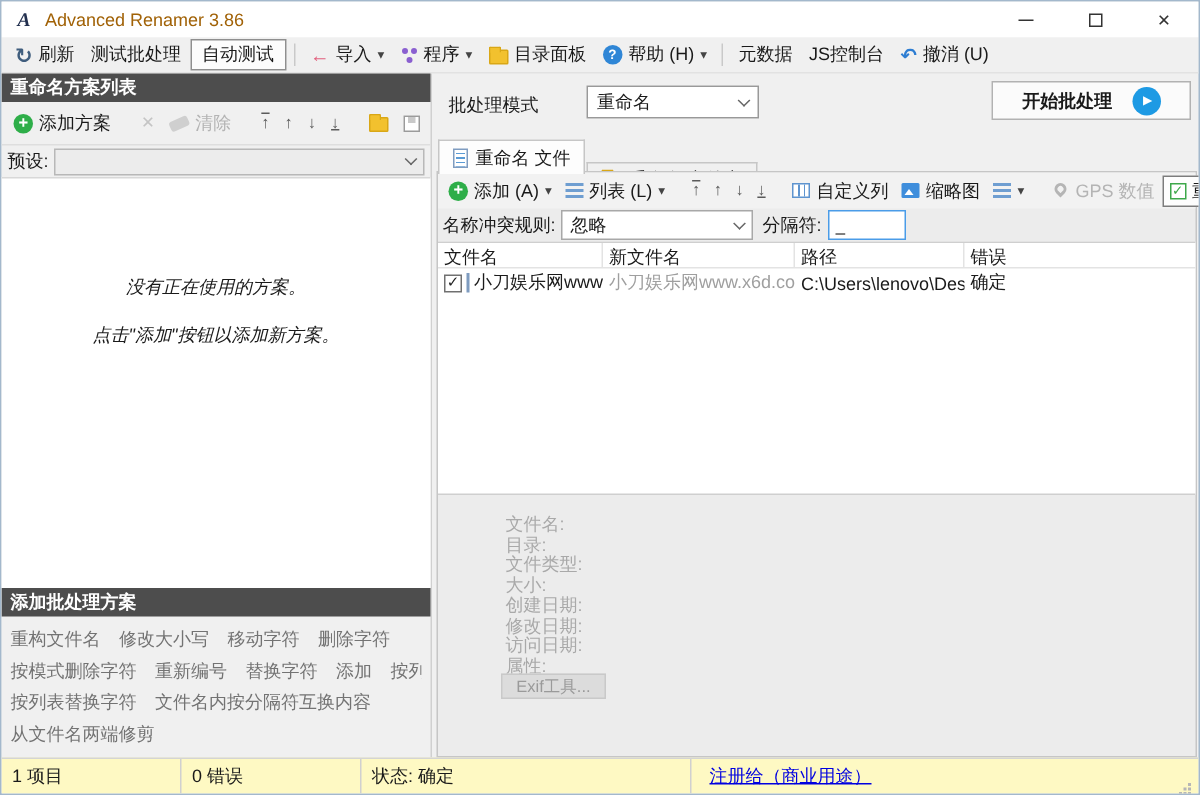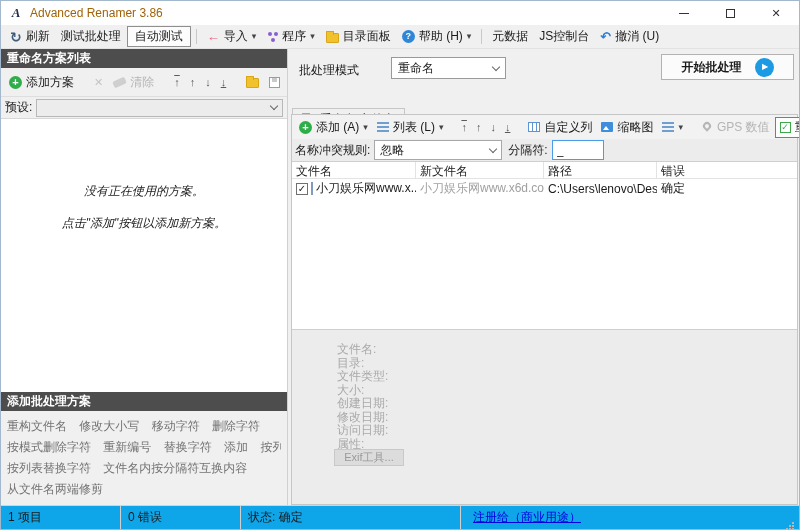--- a/index.html
+++ b/index.html
@@ -93,32 +93,32 @@
   .ft{display:flex;align-items:center;gap:4px;padding:2px 4px;white-space:nowrap}
   .toggle-on{border:1px solid #7c7c7c;background:#fdfdfd;padding:1px 4px}
   .filter-row{height:22px;display:flex;align-items:center;gap:4px;padding:0 3px}
   .rule-select{width:128px;height:20px;background:#fff;border:1px solid #a8a8a8;display:flex;align-items:center;
     justify-content:space-between;padding:0 5px;margin-right:2px}
   .sep-input{width:52px;height:20px;border:1px solid #4a9ce8;background:#fff;padding:0 4px;font:inherit;color:#222;outline:none}
   .file-table{position:absolute;top:46px;left:0;right:0;height:169px;background:#fff;
     border-top:1px solid #cfcfcf;border-bottom:1px solid #cfcfcf}
   .tbl-header{display:flex;height:17px;border-bottom:1px solid #e3e3e3}
   .th{padding:1px 4px;border-right:1px solid #e3e3e3;overflow:hidden;white-space:nowrap}
-  .c1{width:124px;flex:none}.c2{width:128px;flex:none}.c3{width:113px;flex:none}.c4{flex:1}
+  .c1{width:110px;flex:none}.c2{width:128px;flex:none}.c3{width:113px;flex:none}.c4{flex:1}
   .tbl-row{display:flex;height:19px;align-items:center}
   .td{padding:0 4px;overflow:hidden;white-space:nowrap;display:flex;align-items:center;gap:3px}
   .cb{width:12px;height:12px;border:1px solid #707070;background:#fff;display:inline-flex;align-items:center;
     justify-content:center;flex:none}
   .cb::before{content:"✓";font-size:10px;color:#222;font-weight:700}
   .newname{color:#9f9f9f}
   .details{position:absolute;top:228px;left:45px;color:#a9a9a9;line-height:13.5px}
   .exif-btn{position:absolute;top:334px;left:42px;width:70px;height:17px;background:#dcdcdc;border:1px solid #c9c9c9;
     color:#9a9a9a;font-size:11px;display:flex;align-items:center;justify-content:center}
   
-  .statusbar{position:absolute;left:0;right:0;bottom:0;height:24px;background:#0ea5e9;border-top:1px solid #d4d4d4;
+  .statusbar{position:absolute;left:0;right:0;bottom:0;height:24px;background:#fef9c3;border-top:1px solid #d4d4d4;
     display:flex;align-items:flex-end}
   .sb-cell{padding:0 7px;height:100%;display:flex;align-items:center;border-right:1px solid #d0d0d0}
   .sb1{width:120px}.sb2{width:120px}.sb3{width:220px}.sb4{flex:1;border-right:none;padding-left:12px}
   .sb-link{color:#0000e0;text-decoration:underline}
   .grip{position:absolute;right:11px;bottom:5px;width:2px;height:2px;
     box-shadow:6px 0 0 #b6b6b6,3px 3px 0 #b6b6b6,6px 3px 0 #b6b6b6,0 6px 0 #b6b6b6,3px 6px 0 #b6b6b6,6px 6px 0 #b6b6b6}
 </style>
 </head>
 <body>
 
@@ -258,20 +258,24 @@
   <div class="mode-select">
     <span>重命名</span>
     <span class="chev"></span>
   </div>
   <div class="start-btn">
     <span>开始批处理</span>
     <span class="ic i-play"></span>
   </div>
 
   <div class="tabs">
+    <div class="tab active">
+      <span class="ic i-file"></span>
+      <span>重命名 文件</span>
+    </div>
     <div class="tab">
       <span class="ic i-folder"></span>
       <span>重命名 文件夹</span>
     </div>
   </div>
 
   <div class="frame">
 
     <div class="frame-toolbar">
       <div class="ft">

